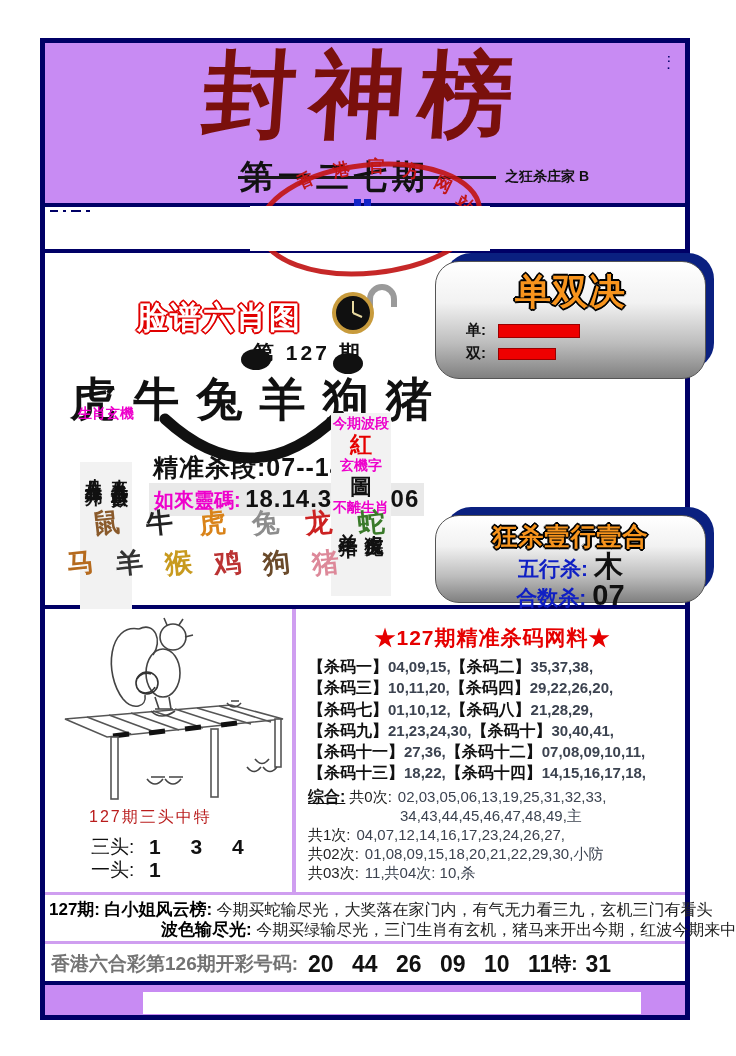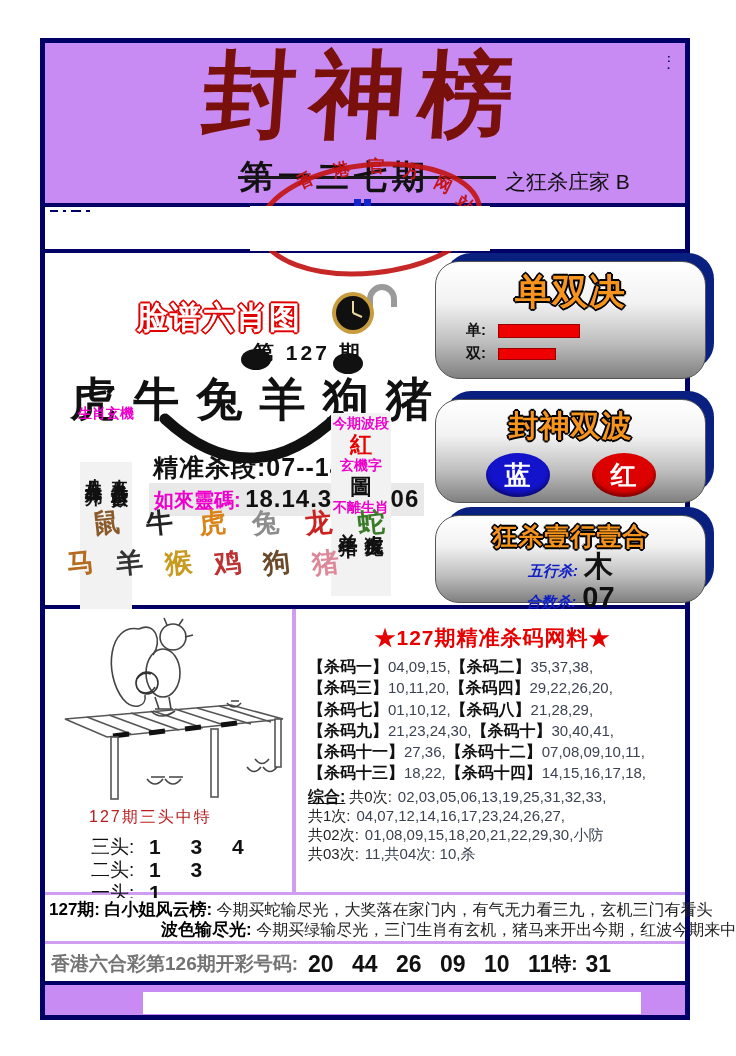--- a/index.html
+++ b/index.html
@@ -10,21 +10,21 @@
   .row { position:absolute; left:0; width:640px; }
 
   
   .header { top:0; height:160px; background:#c88bf3; overflow:visible; }
   .main-title { position:absolute; left:0; top:-4px; width:100%; text-align:center;
      font-family:"DejaVu Serif", serif; font-weight:bold; font-size:94px; line-height:110px;
      color:#7a100c; letter-spacing:14px; transform:skewX(-4deg); }
   .issue-no { position:absolute; left:195px; top:112px; font-size:33px; font-weight:bold;
      color:#111; letter-spacing:5px; z-index:1; }
   .issue-strike { position:absolute; left:193px; top:133px; width:258px; height:3px; background:#181818; z-index:2; }
-  .header-sub { position:absolute; left:460px; top:125px; font-size:21px; font-weight:normal; color:#111; }
+  .header-sub { position:absolute; left:460px; top:125px; font-size:14px; font-weight:bold; color:#111; }
   .hdr-dots { position:absolute; left:622px; top:12px; color:#000066; font-size:11px; line-height:7px; font-weight:bold; }
 
   
   .stamp { position:absolute; left:205px; top:112px; width:240px; height:130px; z-index:4; pointer-events:none; }
 
   
   .band { top:160px; height:50px; background:#ffffff; border-top:4px solid #000066; border-bottom:4px solid #000066; }
   .band-dashes { position:absolute; left:5px; top:3px; display:flex; gap:5px; }
   .band-dashes i { display:block; height:2px; background:#000066; }
   .band-dashes i:nth-child(1){ width:8px; } .band-dashes i:nth-child(2){ width:3px; }
@@ -84,38 +84,38 @@
   .p3 { top:262px; height:88px; } .p3 .p-title { font-size:25px; margin-top:4px; }
   .ds-row { width:100%; padding-left:30px; display:flex; align-items:center; margin-top:4px; }
   .ds-row .ds-lbl { font-size:15px; font-weight:bold; color:#111; width:32px; }
   .bar { background:#ee0000; border:1px solid #900; }
   .bar-dan { width:82px; height:14px; } .bar-shuang { width:58px; height:12px; }
   .ovals { display:flex; gap:42px; margin-top:6px; }
   .oval { width:64px; height:44px; border-radius:50%; display:flex; align-items:center; justify-content:center;
       color:#fff; font-size:26px; font-weight:bold; box-shadow:inset 0 -3px 4px rgba(0,0,0,.45); }
   .oval.blue { background:#1313cc; } .oval.red { background:#dd0000; }
   .kv { display:flex; align-items:baseline; line-height:26px; }
-  .kv .k { color:#0f1fc4; font-weight:bold; font-size:15px;font-style:italic; }
+  .kv .k { color:#0f1fc4; font-weight:bold; font-size:21px; }
   .kv .v { color:#111; font-weight:bold; font-size:29px; margin-left:6px; }
 
   
   .bottomcols { top:566px; height:286px; background:#fff; border-bottom:3px solid #cf9ef0; }
   .col-divider { position:absolute; left:247px; top:0; width:4px; height:100%; background:#cf9ef0; }
   .squirrel-zone { position:absolute; left:0; top:0; width:247px; height:100%; }
   .sq-draw { position:absolute; left:6px; top:2px; }
   .th-title { position:absolute; left:44px; top:198px; font-size:16px; font-weight:normal; color:#b91c1c; letter-spacing:2px; }
   .th-rows { position:absolute; left:46px; top:226px; }
   .th-row { display:flex; height:23px; align-items:center; }
   .th-row .l { font-size:19px; font-weight:normal; color:#111; width:58px; }
   .th-row .v { font-size:21px; font-weight:bold; color:#111; letter-spacing:12px; }
 
   .killzone { position:absolute; left:255px; top:8px; width:385px; height:100%; }
   .kc-title { margin-top:7px; text-align:center; color:#e60000; font-weight:bold; font-size:21px; letter-spacing:1px; }
   .kc-rows { margin-top:4px; padding-left:8px; }
-  .kc-line { font-size:15px; line-height:21.3px; white-space:nowrap; }
+  .kc-line { font-size:15px; line-height:21.3px; white-space:nowrap;font-weight:bold; }
   .kc-line b { color:#111; font-size:16px; }
   .kc-line span.n { color:#3c4350; }
   .kc-sum { padding-left:8px; margin-top:3px; }
   .kc-sline { font-size:15px; line-height:19px; color:#3c4350; white-space:nowrap; }
   .kc-sline .head { color:#111; font-weight:bold; text-decoration:underline; font-size:16px; margin-right:4px; }
   .kc-sline .lab { color:#222; margin-right:6px;text-align:right; }
   .kc-sline.ind { padding-left:92px; }
 
   
   .phrases { top:855px; height:46px; background:#fff; border-bottom:3px solid #cf9ef0; padding:2px 4px 0 4px; }
@@ -252,30 +252,20 @@
               <span class="ds-lbl">单:</span>
               <span class="bar bar-dan"></span>
             </div>
             <div class="ds-row">
               <span class="ds-lbl">双:</span>
               <span class="bar bar-shuang"></span>
             </div>
           </div>
         </div>
 
-        <div class="panel p2">
-          <div class="shadow"></div>
-          <div class="boxface">
-            <div class="p-title">封神双波</div>
-            <div class="ovals">
-              <div class="oval blue">蓝</div>
-              <div class="oval red">红</div>
-            </div>
-          </div>
-        </div>
 
         <div class="panel p3">
           <div class="shadow"></div>
           <div class="boxface">
             <div class="p-title">狂杀壹行壹合</div>
             <div class="kv">
               <span class="k">五行杀:</span>
               <span class="v">木</span>
             </div>
             <div class="kv">
@@ -328,43 +318,40 @@
             <path d="M100 100 q10 10 24 0 M104 98 h18" stroke="#444"></path>
           </g>
         </svg>
         <div class="th-title">127期三头中特</div>
         <div class="th-rows" id="th-rows">
             <div class="th-row">
               <span class="l">三头:</span>
               <span class="v">1 3 4</span>
             </div>
             <div class="th-row">
-              <span class="l">二头:</span>
-              <span class="v">1 3</span>
-            </div>
-            <div class="th-row">
               <span class="l">一头:</span>
               <span class="v">1</span>
             </div>
           </div>
       </div>
       <div class="col-divider"></div>
 
       <div class="killzone">
         <div class="kc-title">★127期精准杀码网料★</div>
         <div class="kc-rows" id="kc-rows">
             <div class="kc-line"><b>【杀码一】</b><span class="n">04,09,15,</span><b>【杀码二】</b><span class="n">35,37,38,</span></div>
             <div class="kc-line"><b>【杀码三】</b><span class="n">10,11,20,</span><b>【杀码四】</b><span class="n">29,22,26,20,</span></div>
             <div class="kc-line"><b>【杀码七】</b><span class="n">01,10,12,</span><b>【杀码八】</b><span class="n">21,28,29,</span></div>
             <div class="kc-line"><b>【杀码九】</b><span class="n">21,23,24,30,</span><b>【杀码十】</b><span class="n">30,40,41,</span></div>
             <div class="kc-line"><b>【杀码十一】</b><span class="n">27,36,</span><b>【杀码十二】</b><span class="n">07,08,09,10,11,</span></div>
             <div class="kc-line"><b>【杀码十三】</b><span class="n">18,22,</span><b>【杀码十四】</b><span class="n">14,15,16,17,18,</span></div>
           </div>
         <div class="kc-sum" id="kc-sum">
             <div class="kc-sline"><span class="head">综合:</span><span class="lab">共0次:</span><span>02,03,05,06,13,19,25,31,32,33,</span></div>
+            <div class="kc-sline ind"><span>34,43,44,45,46,47,48,49,主</span></div>
             <div class="kc-sline"><span class="lab">共1次:</span><span>04,07,12,14,16,17,23,24,26,27,</span></div>
             <div class="kc-sline"><span class="lab">共02次:</span><span>01,08,09,15,18,20,21,22,29,30,小防</span></div>
             <div class="kc-sline"><span class="lab">共03次:</span><span>11,共04次: 10,杀</span></div>
           </div>
       </div>
     </div>
 
     <div class="row phrases">
       <div class="ph-line">
         <b>127期:</b>

